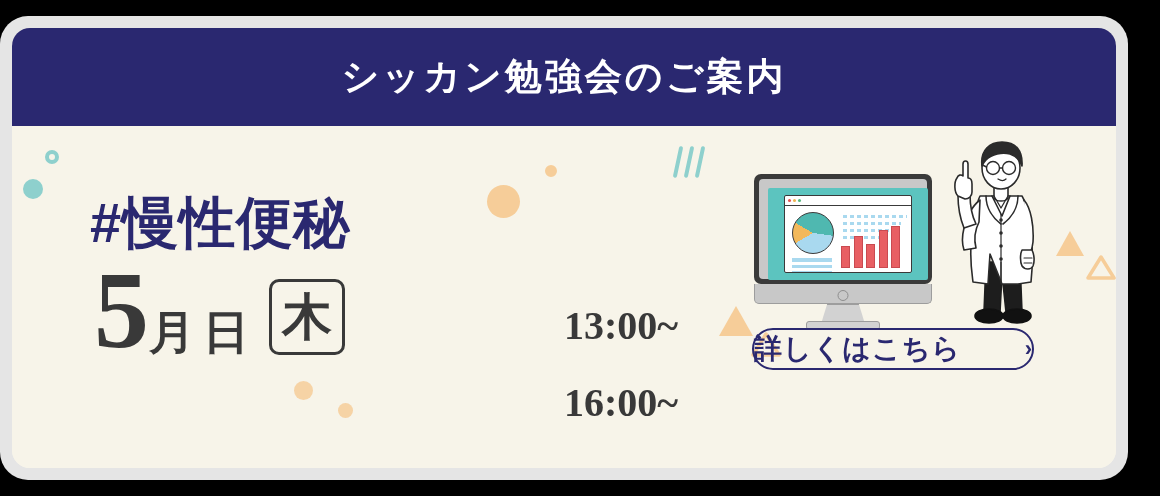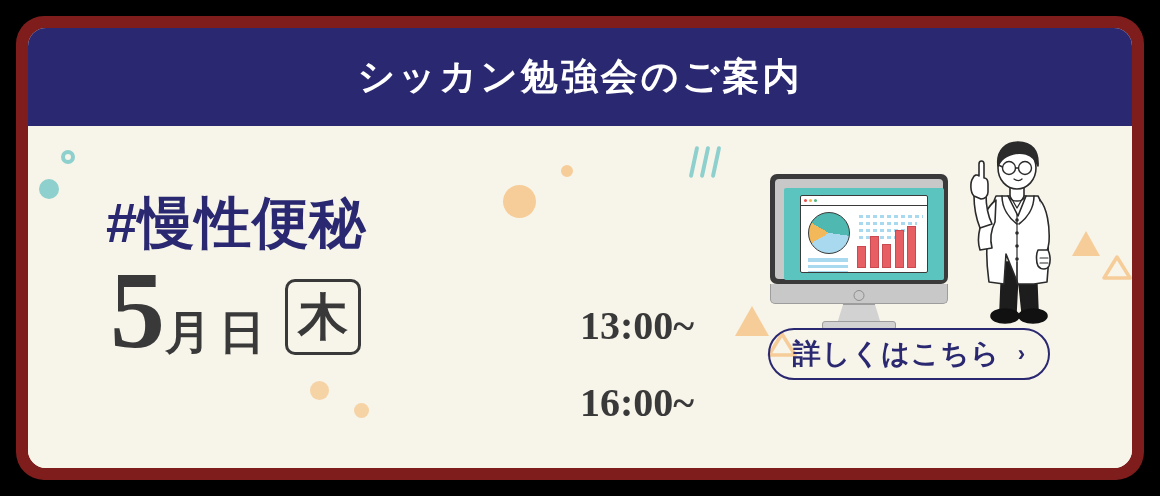--- a/index.html
+++ b/index.html
@@ -7,25 +7,25 @@
     width: 1160px;
     height: 496px;
     background: #000000;
     font-family: "Liberation Sans", "DejaVu Sans", sans-serif;
     overflow: hidden;
   }
 
   
   .banner-wrap {
     position: absolute;
-    left: 16px;
+    left: 0;
     top: 16px;
     width: 1128px;
     height: 464px;
-    background: #7f1d1d;
+    background: #e5e5e5;
     border-radius: 28px;
     padding: 12px;
   }
   .banner {
     position: relative;
     width: 100%;
     height: 100%;
     border-radius: 18px;
     overflow: hidden;
     background: #f7f4e9;
@@ -283,27 +283,27 @@
     width: 126px;
     height: 196px;
   }
 
   
   .cta {
     position: absolute;
     left: 4px;
     top: 202px;
     width: 282px;
-    height: 52px;
+    height: 42px;
     border: 2.5px solid #2a2870;
     border-radius: 29px;
     background: transparent;
     display: flex;
     align-items: center;
-    justify-content: center;
+    justify-content: space-between;
     gap: 18px;
     cursor: pointer;
   }
   .cta-label {
     color: #2a2870;
     font-size: 28px;
     font-weight: bold;
     letter-spacing: 1px;
     white-space: nowrap;
   }

